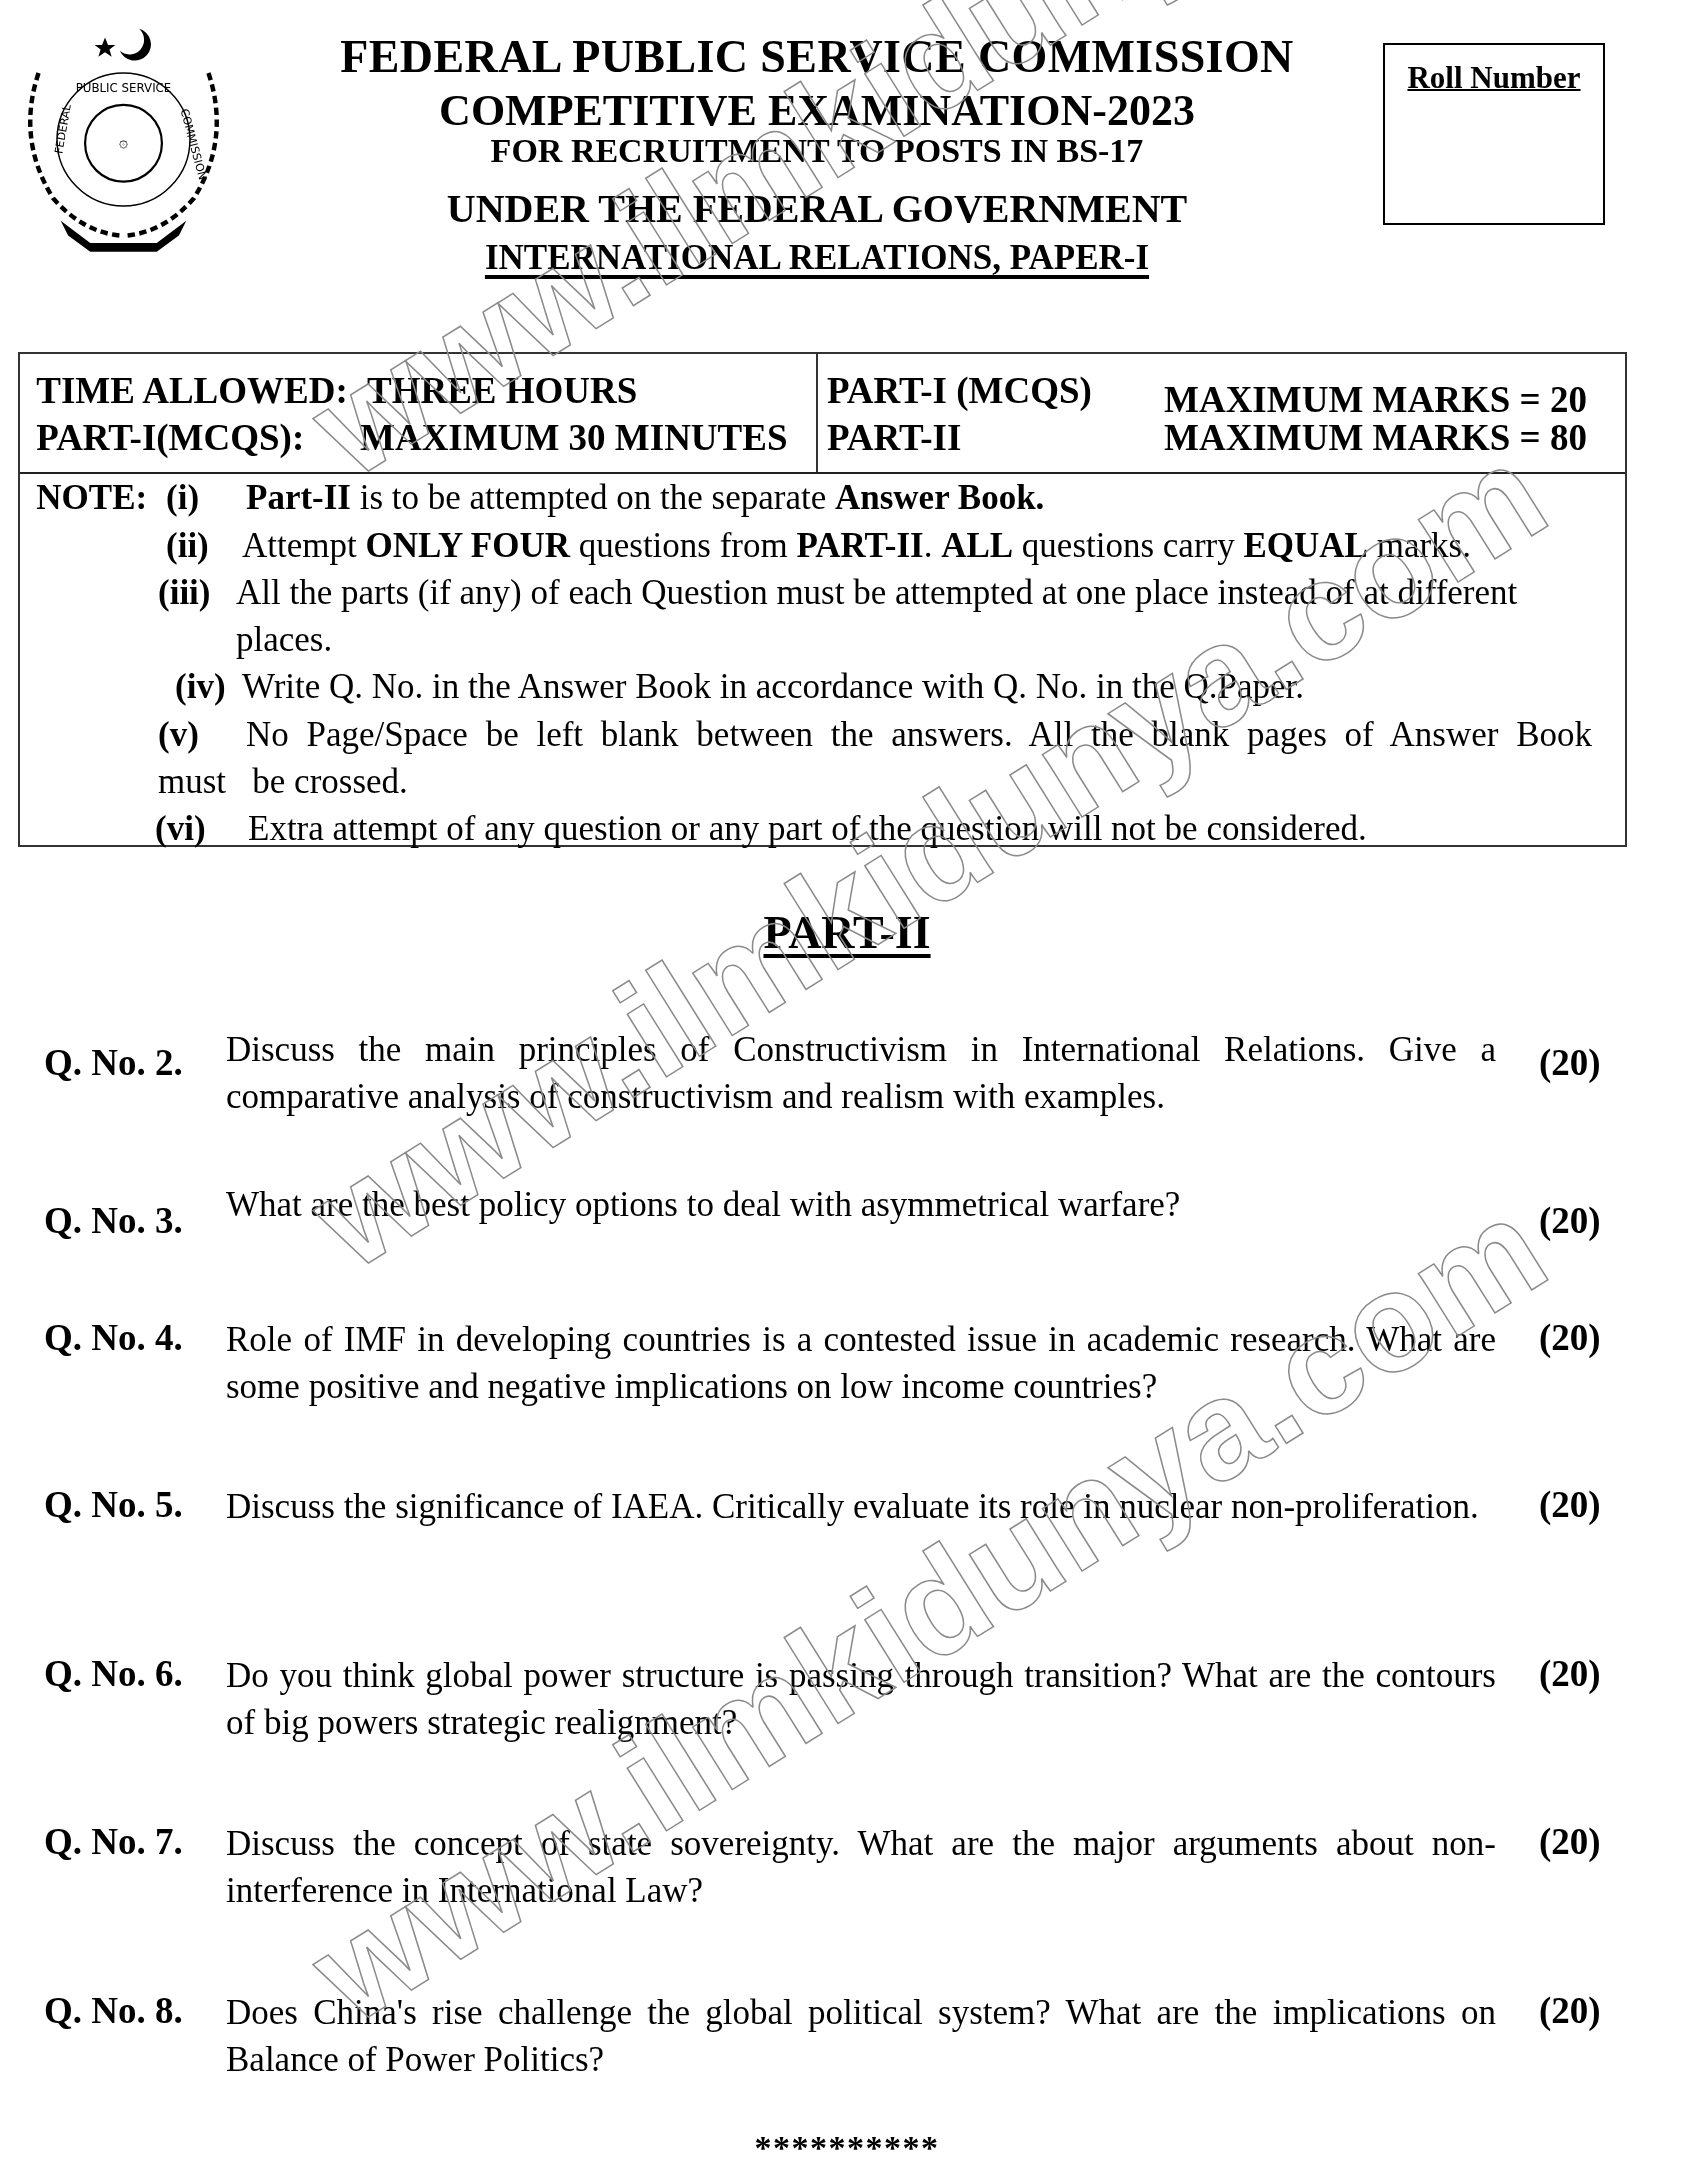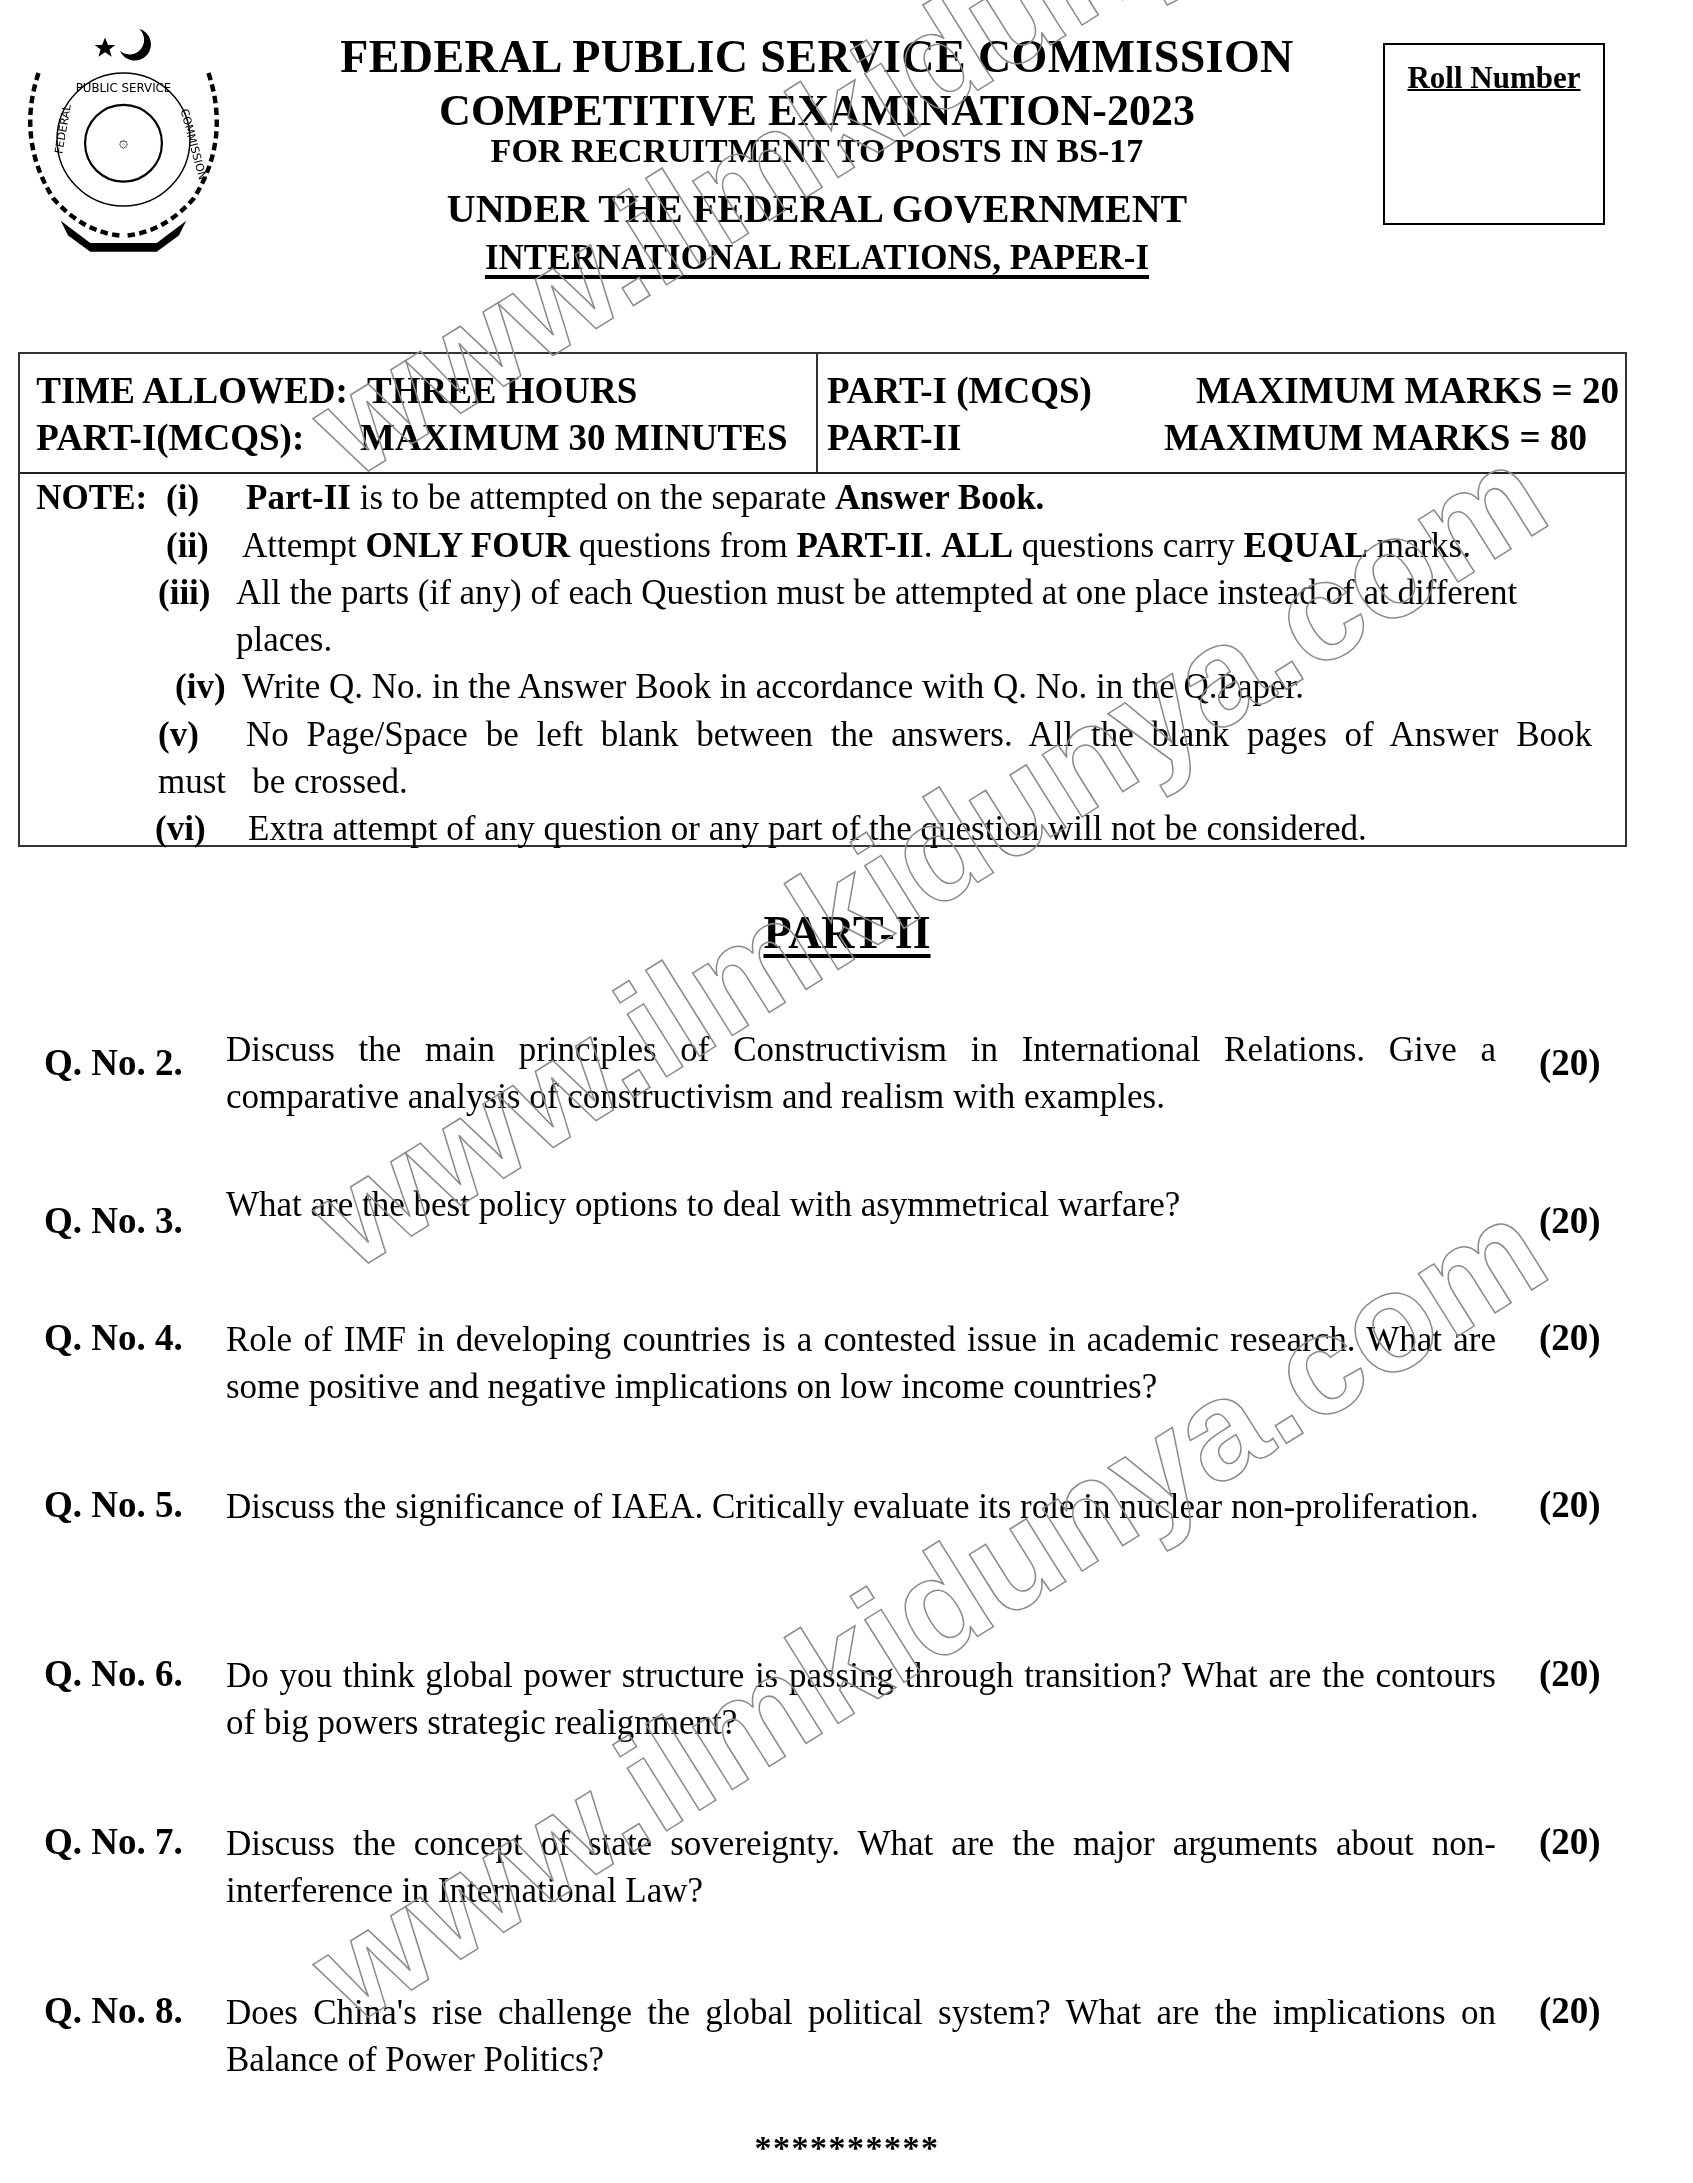--- a/index.html
+++ b/index.html
@@ -67,21 +67,21 @@
 </div>
 
 <div class="abs tbl">
   <div class="tbl-head">
     <div class="tcell" style="left:16.3px; top:15px;">TIME ALLOWED:</div>
     <div class="tcell" style="left:347px; top:15px;">THREE HOURS</div>
     <div class="tcell" style="left:16.3px; top:62px;">PART-I(MCQS):</div>
     <div class="tcell" style="left:340px; top:62px;">MAXIMUM 30 MINUTES</div>
     <div class="tbl-div"></div>
     <div class="tcell" style="left:807px; top:15px;">PART-I (MCQS)</div>
-    <div class="tcell" style="left:1144px; top:15px;margin-left:32px;">MAXIMUM MARKS = 20</div>
+    <div class="tcell" style="left:1144px; top:24px;">MAXIMUM MARKS = 20</div>
     <div class="tcell" style="left:807px; top:62px;">PART-II</div>
     <div class="tcell" style="left:1144px; top:62px;">MAXIMUM MARKS = 80</div>
   </div>
 
   <div class="note-line b" style="left:16.3px; top:124px;">NOTE:</div>
   <div class="note-line b" style="left:146px; top:124px;">(i)</div>
   <div class="note-line" style="left:226px; top:124px;" id="note-rich-0"><span class="b">Part-II</span><span> is to be attempted on the separate </span><span class="b">Answer Book.</span></div>
 
   <div class="note-line b" style="left:146px; top:172px;">(ii)</div>
   <div class="note-line" style="left:222px; top:172px;" id="note-rich-1"><span>Attempt </span><span class="b">ONLY FOUR</span><span> questions from </span><span class="b">PART-II</span><span>. </span><span class="b">ALL</span><span> questions carry </span><span class="b">EQUAL</span><span> marks.</span></div>

